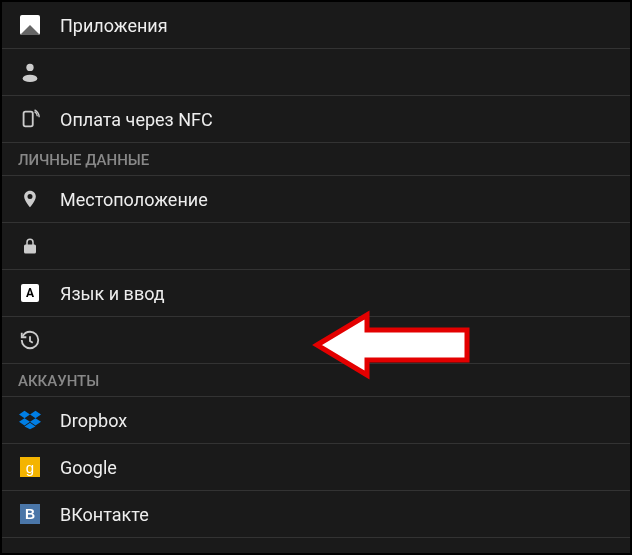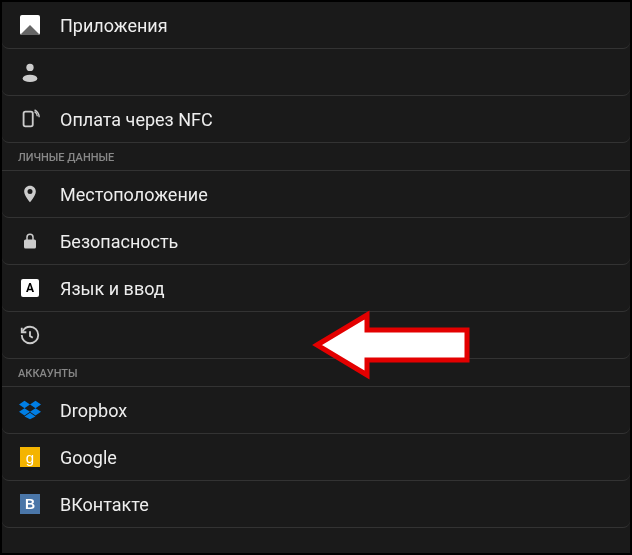--- a/index.html
+++ b/index.html
@@ -17,32 +17,31 @@
       border: 2px solid #000;
       position: relative;
     }
     .settings-list {
       width: 100%;
       height: 100%;
     }
     .section-header {
       padding: 8px 16px 6px 16px;
       color: #888;
-      font-size: 11px;
+      font-size: 15px;
       font-weight: 500;
       border-bottom: 1px solid #333;
     }
     .settings-item {
       display: flex;
       align-items: center;
       padding: 10px 16px;
       border-bottom: 1px solid #333;
       min-height: 47px;
       cursor: pointer;
-      border-radius: 7px;
     }
     .item-icon {
       width: 24px;
       height: 24px;
       display: flex;
       align-items: center;
       justify-content: center;
       margin-right: 18px;
       flex-shrink: 0;
     }
@@ -164,21 +163,20 @@
     </span>
     <span class="item-label">Местоположение</span>
   </div>
 
   <div class="settings-item">
     <span class="item-icon">
       <svg width="18" height="22" viewBox="0 0 24 24" fill="#ccc">
         <path d="M18 10h-1V7a5 5 0 00-10 0v3H6a2 2 0 00-2 2v8a2 2 0 002 2h12a2 2 0 002-2v-8a2 2 0 00-2-2zM9 7a3 3 0 016 0v3H9V7z"></path>
       </svg>
     </span>
-    <span class="item-label">Безопасность</span>
   </div>
 
   <div class="settings-item">
     <span class="item-icon">
       <div class="lang-icon-box">
           <span class="lang-a">A</span>
         </div>
     </span>
     <span class="item-label">Язык и ввод</span>
   </div>

